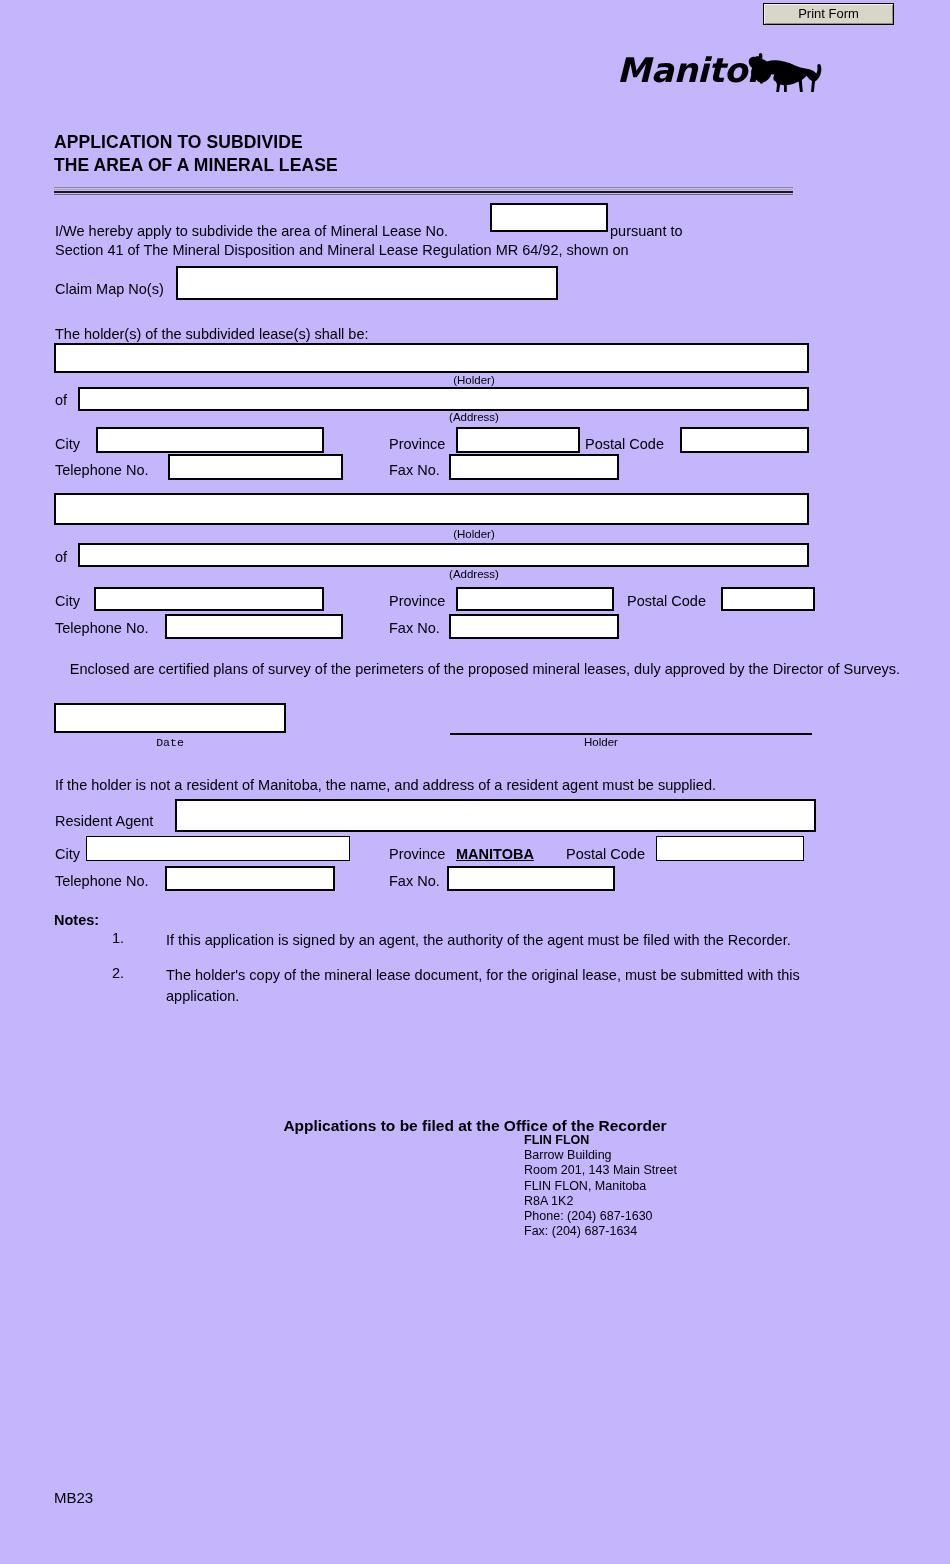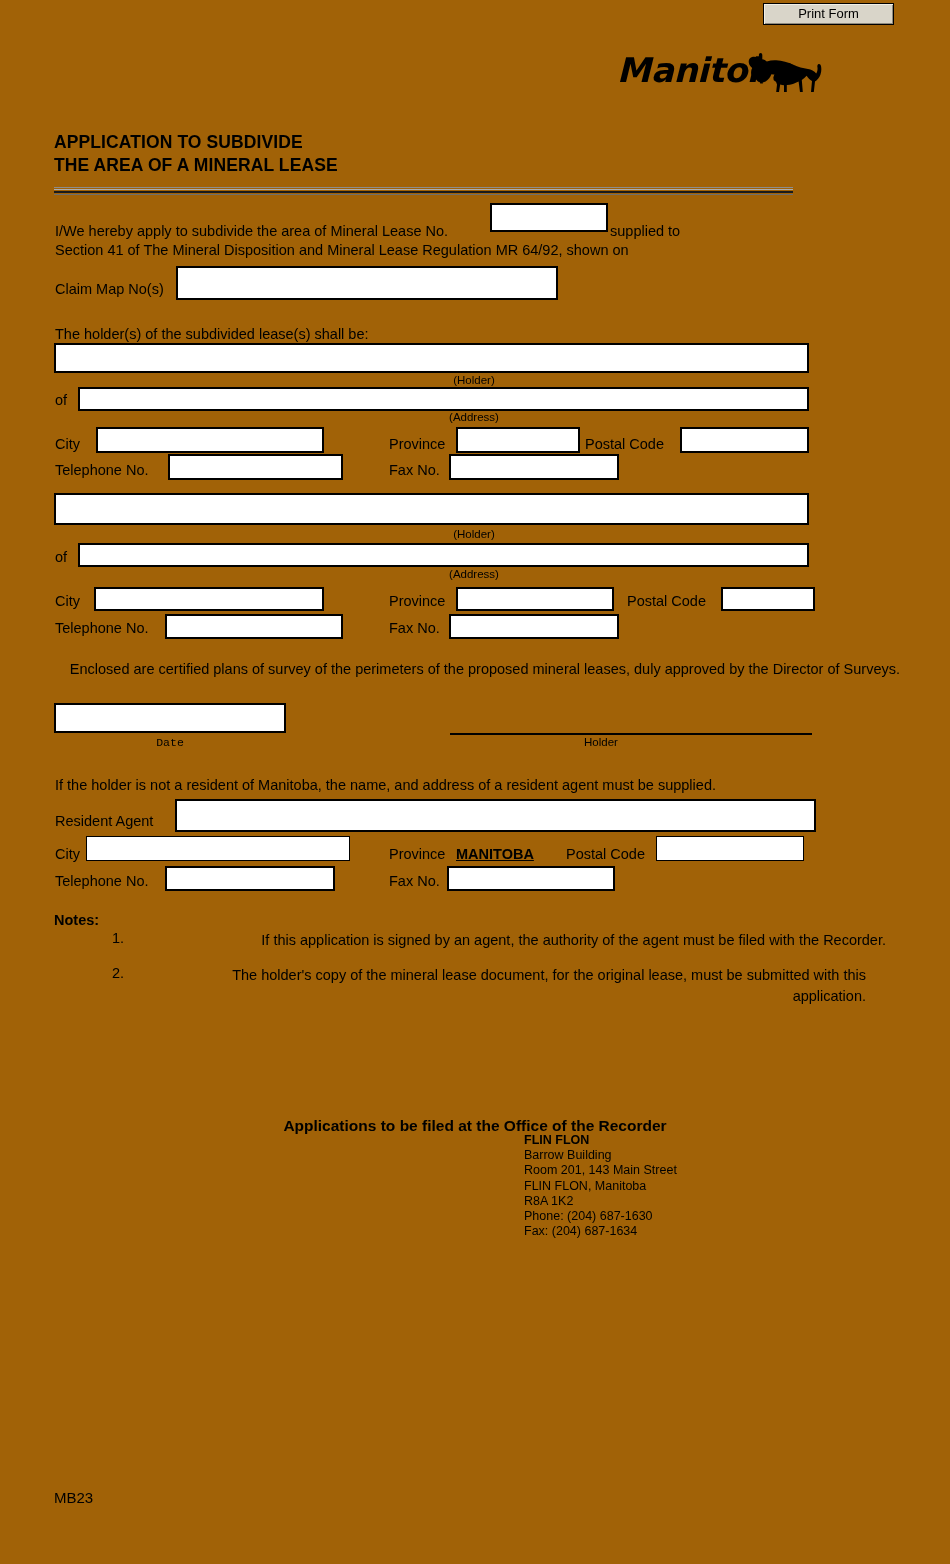--- a/index.html
+++ b/index.html
@@ -9,21 +9,21 @@
     background: #ffffff;
   }
   body {
     font-family: "Liberation Sans", sans-serif;
     color: #000000;
   }
   #page {
     position: relative;
     width: 950px;
     height: 1564px;
-    background: #a16207;
+    background: #c4b5fd;
     overflow: hidden;
   }
 
   
   .print-form-btn {
     position: absolute;
     left: 763px;
     top: 3px;
     width: 131px;
     height: 22px;
@@ -141,21 +141,20 @@
 
   
   .note-num {
     position: absolute;
     font-size: 14.5px;
   }
   .note-body {
     position: absolute;
     font-size: 14.5px;
     line-height: 21px;
-    text-align: right;
   }
 
   
   .office-head {
     position: absolute;
     font-size: 15.5px;
     font-weight: bold;
     text-align: center;
     white-space: nowrap;
   }
@@ -212,21 +211,21 @@
 
   <div class="divider">
     <div class="ln ln1"></div>
     <div class="ln ln2"></div>
     <div class="ln ln3"></div>
     <div class="ln ln4"></div>
   </div>
 
   <div class="txt" style="left:55px; top:222px;">I/We hereby apply to subdivide the area of Mineral Lease No.</div>
   <input class="fbox" style="left: 490px; top: 203px; width: 118px; height: 29px;" value="">
-  <div class="txt" style="left:610px; top:222px;">supplied to</div>
+  <div class="txt" style="left:610px; top:222px;">pursuant to</div>
   <div class="txt" style="left:55px; top:241px;">Section 41 of The Mineral Disposition and Mineral Lease Regulation MR 64/92, shown on</div>
 
   <div class="txt" style="left:55px; top:280px;">Claim Map No(s)</div>
   <input class="fbox" style="left: 176px; top: 266px; width: 382px; height: 34px;" value="">
 
   <div class="txt" style="left:55px; top:325px;">The holder(s) of the subdivided lease(s) shall be:</div>
 
   <input class="fbox" style="left: 54px; top: 343px; width: 755px; height: 30px;" value="">
   <div class="caption" style="left:374px; top:374px; width:200px;">(Holder)</div>
 

